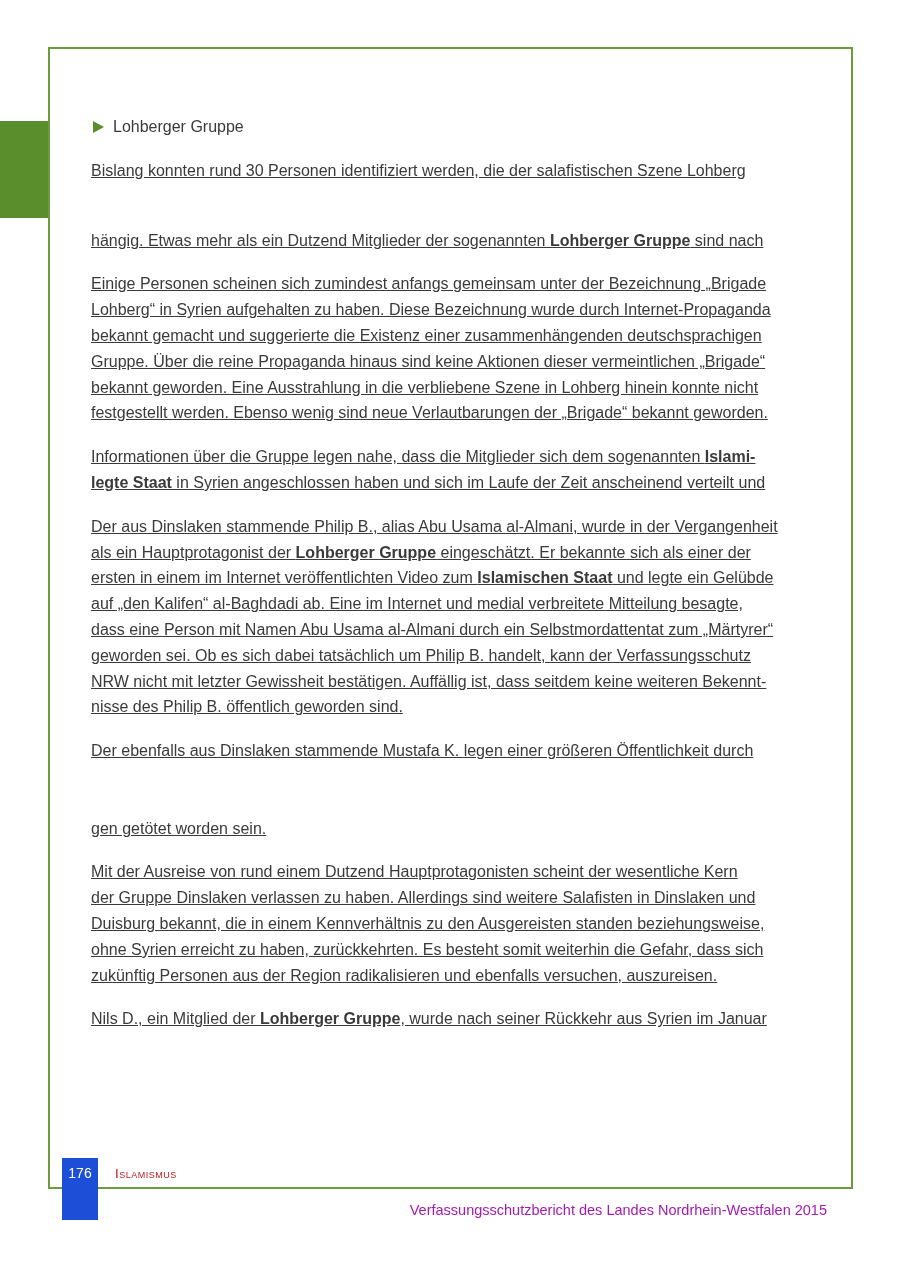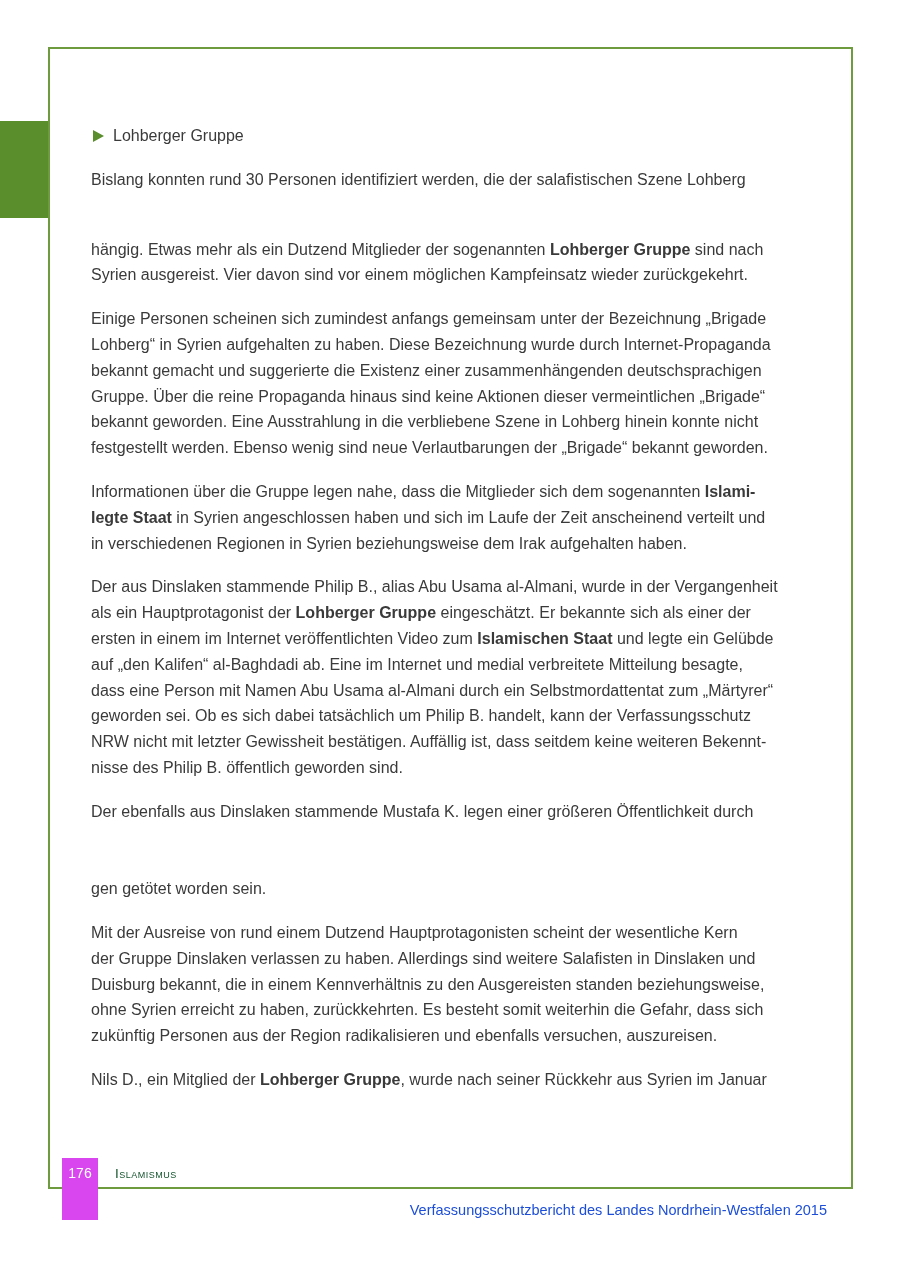--- a/index.html
+++ b/index.html
@@ -6,63 +6,63 @@
   html,body { width:900px; height:1276px; background:#ffffff; overflow:hidden;
               font-family:"Liberation Sans", sans-serif; }
   .page { position:relative; width:900px; height:1276px; background:#fff; }
 
   .frame { position:absolute; left:48px; top:47px; width:805px; height:1142px;
            border:2px solid #6e9b3d; background:transparent; }
 
   .side-tab { position:absolute; left:0; top:121px; width:48px; height:97px;
               background:#5a8e2c; }
 
-  .content { position:absolute; left:91px; top:123px; width:745px;
+  .content { position:absolute; left:91px; top:114px; width:745px;
              color:#3a3a3a; font-size:16px; line-height:25.8px; }
 
   .heading { display:flex; align-items:center; gap:9px; margin:0 0 18px 2px;
              line-height:26px; white-space:nowrap; }
   .tri { width:0; height:0; border-top:6.5px solid transparent;
          border-bottom:6.5px solid transparent; border-left:11px solid #5a8e2c;
          display:inline-block; }
   .heading .label { color:#3a3a3a; font-size:16px; }
 
-  .content p { margin:0 0 18px 0; white-space:nowrap; }
+  .content p { margin:0 0 18px 0; white-space:nowrap;text-decoration:underline; }
   .content p b { font-weight:bold; }
 
   .page-badge { position:absolute; left:62px; top:1158px; width:36px; height:62px;
-                background:#d946ef; color:#ffffff; font-size:14px;
+                background:#1d4ed8; color:#ffffff; font-size:14px;
                 text-align:center; padding-top:7px; z-index:3; }
 
-  .section-label { position:absolute; left:115px; top:1166px; color:#14532d;
+  .section-label { position:absolute; left:115px; top:1166px; color:#b91c1c;
                    font-size:13.5px; font-variant:small-caps; letter-spacing:0.5px;
                    z-index:2; }
 
-  .report-title { position:absolute; right:73px; top:1202px; color:#1d4ed8;
+  .report-title { position:absolute; right:73px; top:1202px; color:#a21caf;
                   font-size:14.5px; white-space:nowrap; }
 </style>
 </head>
 <body>
 
 <div class="page">
 
   <div class="frame"></div>
 
   <div class="side-tab"></div>
 
   <div class="content">
     <div class="heading">
       <span class="tri"></span>
       <span class="label">Lohberger Gruppe</span>
     </div>
     <div id="paragraphs">
         <p><span>Bislang konnten rund 30 Personen identifiziert werden, die der salafistischen Szene Lohberg</span><br></p>
-        <p><br><span>hängig. Etwas mehr als ein Dutzend Mitglieder der sogenannten </span><b>Lohberger Gruppe</b><span> sind nach</span><br><span>Syrien ausgereist. Vier davon sind vor einem möglichen Kampfeinsatz wieder zurückgekehrt.</span></p>
+        <p><br><span>hängig. Etwas mehr als ein Dutzend Mitglieder der sogenannten </span><b>Lohberger Gruppe</b><span> sind nach</span><br></p>
         <p><span>Einige Personen scheinen sich zumindest anfangs gemeinsam unter der Bezeichnung „Brigade</span><br><span>Lohberg“ in Syrien aufgehalten zu haben. Diese Bezeichnung wurde durch Internet-Propaganda</span><br><span>bekannt gemacht und suggerierte die Existenz einer zusammenhängenden deutschsprachigen</span><br><span>Gruppe. Über die reine Propaganda hinaus sind keine Aktionen dieser vermeintlichen „Brigade“</span><br><span>bekannt geworden. Eine Ausstrahlung in die verbliebene Szene in Lohberg hinein konnte nicht</span><br><span>festgestellt werden. Ebenso wenig sind neue Verlautbarungen der „Brigade“ bekannt geworden.</span></p>
-        <p><span>Informationen über die Gruppe legen nahe, dass die Mitglieder sich dem sogenannten </span><b>Islami-</b><br><b>legte Staat</b><span> in Syrien angeschlossen haben und sich im Laufe der Zeit anscheinend verteilt und</span><br><span>in verschiedenen Regionen in Syrien beziehungsweise dem Irak aufgehalten haben.</span></p>
+        <p><span>Informationen über die Gruppe legen nahe, dass die Mitglieder sich dem sogenannten </span><b>Islami-</b><br><b>legte Staat</b><span> in Syrien angeschlossen haben und sich im Laufe der Zeit anscheinend verteilt und</span><br></p>
         <p><span>Der aus Dinslaken stammende Philip B., alias Abu Usama al-Almani, wurde in der Vergangenheit</span><br><span>als ein Hauptprotagonist der </span><b>Lohberger Gruppe</b><span> eingeschätzt. Er bekannte sich als einer der</span><br><span>ersten in einem im Internet veröffentlichten Video zum </span><b>Islamischen Staat</b><span> und legte ein Gelübde</span><br><span>auf „den Kalifen“ al-Baghdadi ab. Eine im Internet und medial verbreitete Mitteilung besagte,</span><br><span>dass eine Person mit Namen Abu Usama al-Almani durch ein Selbstmordattentat zum „Märtyrer“</span><br><span>geworden sei. Ob es sich dabei tatsächlich um Philip B. handelt, kann der Verfassungsschutz</span><br><span>NRW nicht mit letzter Gewissheit bestätigen. Auffällig ist, dass seitdem keine weiteren Bekennt-</span><br><span>nisse des Philip B. öffentlich geworden sind.</span></p>
         <p><span>Der ebenfalls aus Dinslaken stammende Mustafa K. legen einer größeren Öffentlichkeit durch</span><br><br><br><span>gen getötet worden sein.</span></p>
         <p><span>Mit der Ausreise von rund einem Dutzend Hauptprotagonisten scheint der wesentliche Kern</span><br><span>der Gruppe Dinslaken verlassen zu haben. Allerdings sind weitere Salafisten in Dinslaken und</span><br><span>Duisburg bekannt, die in einem Kennverhältnis zu den Ausgereisten standen beziehungsweise,</span><br><span>ohne Syrien erreicht zu haben, zurückkehrten. Es besteht somit weiterhin die Gefahr, dass sich</span><br><span>zukünftig Personen aus der Region radikalisieren und ebenfalls versuchen, auszureisen.</span></p>
         <p><span>Nils D., ein Mitglied der </span><b>Lohberger Gruppe</b><span>, wurde nach seiner Rückkehr aus Syrien im Januar</span><br></p>
       </div>
   </div>
 
   <div class="page-badge">
     <span>176</span>
   </div>

